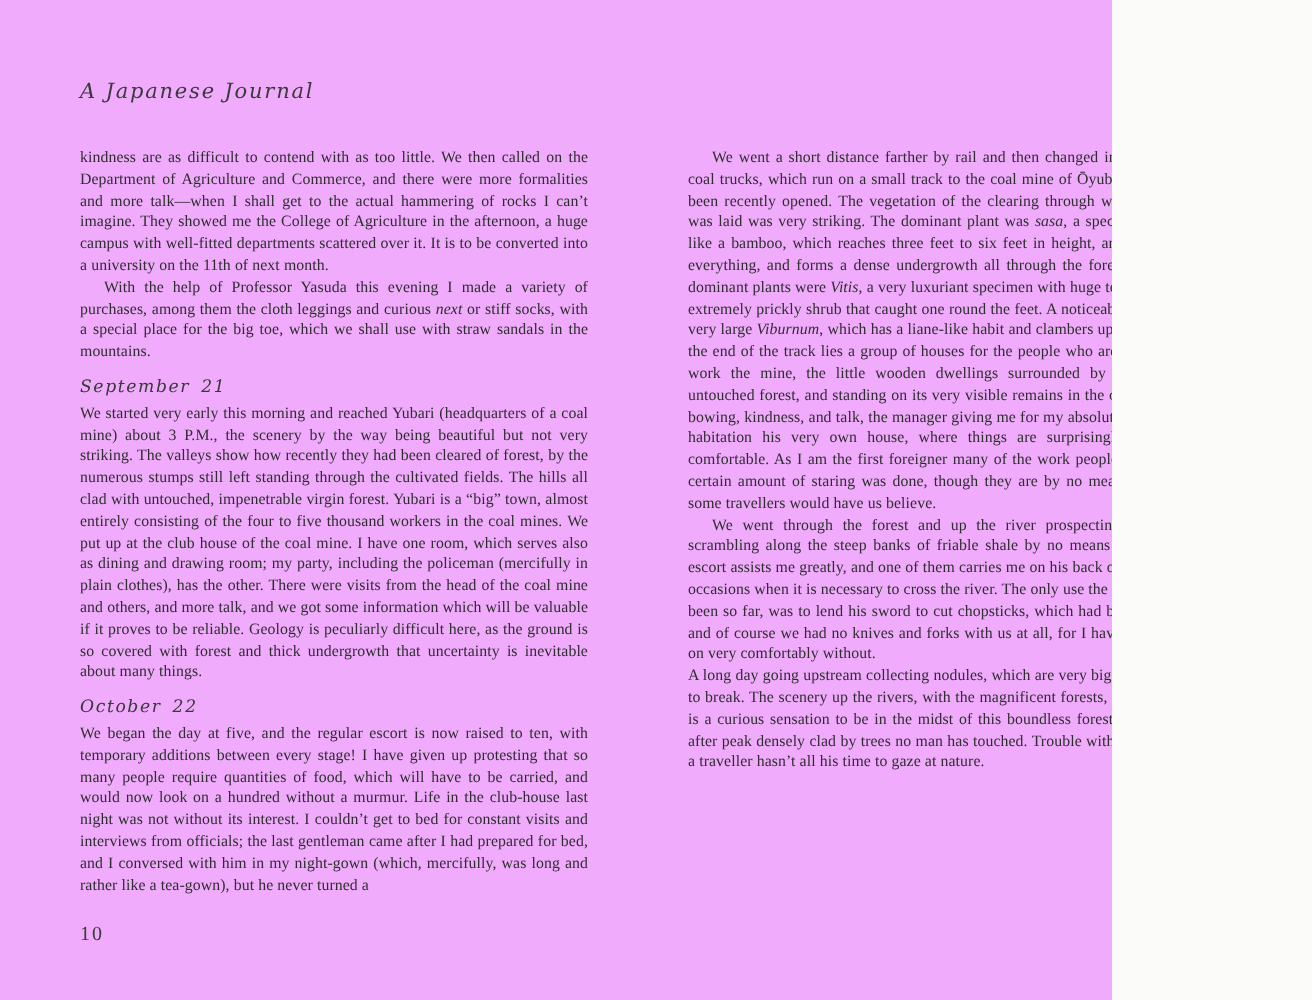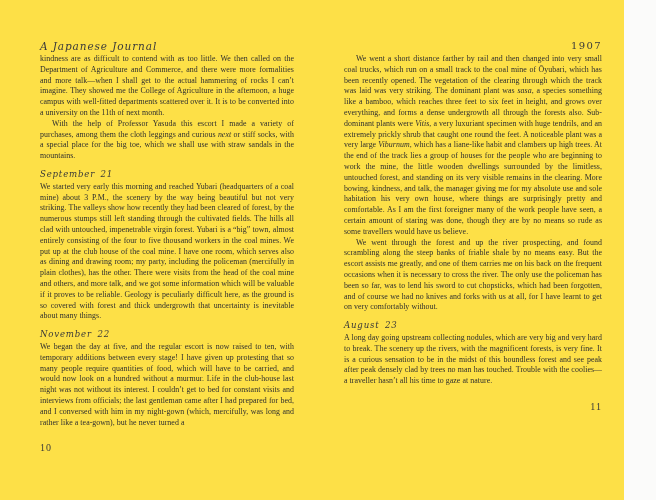--- a/index.html
+++ b/index.html
@@ -2,23 +2,23 @@
 <html><head>
 <meta charset="utf-8">
 <style>
   html, body {
     margin: 0;
     padding: 0;
     background: #fbfbfa;
   }
   .spread {
     position: relative;
-    width: 624px;
+    width: 556px;
     height: 500px;
-    background: #fde047;
+    background: #f0abfc;
     overflow: hidden;
   }
   .page {
     position: absolute;
     top: 40px;
   }
   .page-left  { left: 40px;  width: 254px; }
   .page-right { left: 344px; width: 258px; }
 
   .running-head {
@@ -31,21 +31,21 @@
     white-space: nowrap;
   }
   .page-right .running-head {
     text-align: right;
     letter-spacing: 1.4px;
     font-style: normal;
     font-size: 10px;
   }
 
   .page-body {
-    margin-top: 0;
+    margin-top: 20px;
     font-family: "Liberation Serif", serif;
     font-size: 7.9px;
     line-height: 10.8px;
     text-align: justify;
     color: #2e2e2e;
     letter-spacing: 0.05px;
   }
   .page-body p { margin: 0; }
   .page-body p.indent { text-indent: 12px; }
   .page-body i { }
@@ -74,41 +74,40 @@
 <body>
 
 <div class="spread">
 
   <section class="page page-left">
     <div class="running-head">A Japanese Journal</div>
 
     <div class="page-body">
       <p class="noindent">kindness are as difficult to contend with as too little. We then called on the Department of Agriculture and Commerce, and there were more formalities and more talk—when I shall get to the actual hammering of rocks I can’t imagine. They showed me the College of Agriculture in the afternoon, a huge campus with well-fitted departments scattered over it. It is to be converted into a university on the 11th of next month.</p>
 
-      <p class="indent"><span>With the help of Professor Yasuda this escort I made a variety of purchases, among them the cloth leggings and curious </span><i>next</i><span> or stiff socks, with a special place for the big toe, which we shall use with straw sandals in the mountains.</span></p>
+      <p class="indent"><span>With the help of Professor Yasuda this evening I made a variety of purchases, among them the cloth leggings and curious </span><i>next</i><span> or stiff socks, with a special place for the big toe, which we shall use with straw sandals in the mountains.</span></p>
 
       <div class="entry-date">September 21</div>
       <p class="noindent">We started very early this morning and reached Yubari (headquarters of a coal mine) about 3 P.M., the scenery by the way being beautiful but not very striking. The valleys show how recently they had been cleared of forest, by the numerous stumps still left standing through the cultivated fields. The hills all clad with untouched, impenetrable virgin forest. Yubari is a “big” town, almost entirely consisting of the four to five thousand workers in the coal mines. We put up at the club house of the coal mine. I have one room, which serves also as dining and drawing room; my party, including the policeman (mercifully in plain clothes), has the other. There were visits from the head of the coal mine and others, and more talk, and we got some information which will be valuable if it proves to be reliable. Geology is peculiarly difficult here, as the ground is so covered with forest and thick undergrowth that uncertainty is inevitable about many things.</p>
 
-      <div class="entry-date">November 22</div>
+      <div class="entry-date">October 22</div>
       <p class="noindent">We began the day at five, and the regular escort is now raised to ten, with temporary additions between every stage! I have given up protesting that so many people require quantities of food, which will have to be carried, and would now look on a hundred without a murmur. Life in the club-house last night was not without its interest. I couldn’t get to bed for constant visits and interviews from officials; the last gentleman came after I had prepared for bed, and I conversed with him in my night-gown (which, mercifully, was long and rather like a tea-gown), but he never turned a</p>
     </div>
 
     <div class="folio">10</div>
   </section>
 
   <section class="page page-right">
     <div class="running-head">1907</div>
 
     <div class="page-body">
 
       <p class="indent"><span>We went a short distance farther by rail and then changed into very small coal trucks, which run on a small track to the coal mine of Ōyubari, which has been recently opened. The vegetation of the clearing through which the track was laid was very striking. The dominant plant was </span><i>sasa</i><span>, a species something like a bamboo, which reaches three feet to six feet in height, and grows over everything, and forms a dense undergrowth all through the forests also. Sub-dominant plants were </span><i>Vitis</i><span>, a very luxuriant specimen with huge tendrils, and an extremely prickly shrub that caught one round the feet. A noticeable plant was a very large </span><i>Viburnum</i><span>, which has a liane-like habit and clambers up high trees. At the end of the track lies a group of houses for the people who are beginning to work the mine, the little wooden dwellings surrounded by the limitless, untouched forest, and standing on its very visible remains in the clearing. More bowing, kindness, and talk, the manager giving me for my absolute use and sole habitation his very own house, where things are surprisingly pretty and comfortable. As I am the first foreigner many of the work people have seen, a certain amount of staring was done, though they are by no means so rude as some travellers would have us believe.</span></p>
 
       <p class="indent">We went through the forest and up the river prospecting, and found scrambling along the steep banks of friable shale by no means easy. But the escort assists me greatly, and one of them carries me on his back on the frequent occasions when it is necessary to cross the river. The only use the policeman has been so far, was to lend his sword to cut chopsticks, which had been forgotten, and of course we had no knives and forks with us at all, for I have learnt to get on very comfortably without.</p>
 
-      <div class="entry-date">August 23</div>
       <p class="noindent">A long day going upstream collecting nodules, which are very big and very hard to break. The scenery up the rivers, with the magnificent forests, is very fine. It is a curious sensation to be in the midst of this boundless forest and see peak after peak densely clad by trees no man has touched. Trouble with the coolies—a traveller hasn’t all his time to gaze at nature.</p>
     </div>
 
     <div class="folio">11</div>
   </section>
 
 </div>
 
 </body></html>

